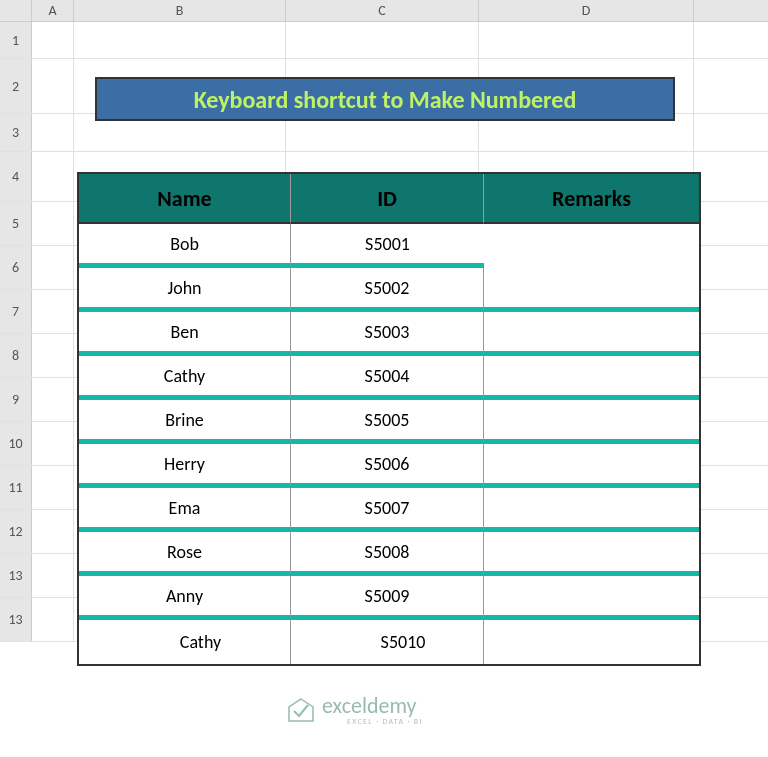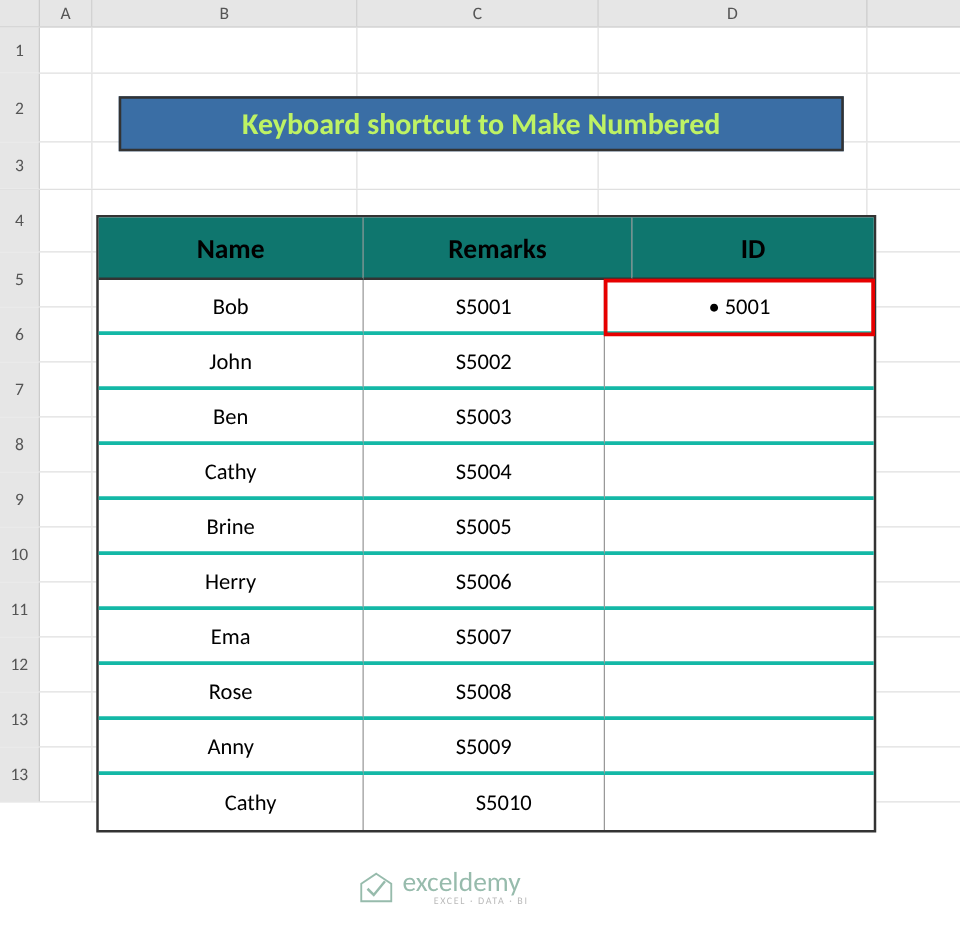--- a/index.html
+++ b/index.html
@@ -100,21 +100,21 @@
       position: absolute;
       left: 77px;
       top: 172px;
       border: 2px solid #333;
       background: #fff;
       z-index: 10;
     }
     .dt-row { display: flex; }
     .dt-cell {
       border-right: 1px solid #999;
-      border-bottom: 3px solid #14b8a6;
+      border-bottom: 5px solid #14b8a6;
       display: flex;
       align-items: center;
       justify-content: center;
       font-size: 18px;
       height: 44px;
     }
     .dt-header .dt-cell {
       background: #0f766e;
       font-weight: bold;
       font-size: 22px;
@@ -275,27 +275,26 @@
         <div class="cell cell-C"></div>
         <div class="cell cell-D"></div>
       </div>
   </div>
 
   <div class="title-banner">Keyboard shortcut to Make Numbered</div>
 
   <div class="data-table">
     <div class="dt-row dt-header">
       <div class="dt-cell dc-B">Name</div>
+      <div class="dt-cell dc-C">ID</div>
       <div class="dt-cell dc-D">Remarks</div>
-      <div class="dt-cell dc-C">ID</div>
     </div>
     <div class="dt-row">
       <div class="dt-cell dc-B">Bob</div>
       <div class="dt-cell dc-C">S5001</div>
-      <div class="dt-cell dc-D highlighted">• 5001</div>
     </div>
     <div class="dt-row">
       <div class="dt-cell dc-B">John</div>
       <div class="dt-cell dc-C">S5002</div>
       <div class="dt-cell dc-D"></div>
     </div>
     <div class="dt-row">
       <div class="dt-cell dc-B">Ben</div>
       <div class="dt-cell dc-C">S5003</div>
       <div class="dt-cell dc-D"></div>

